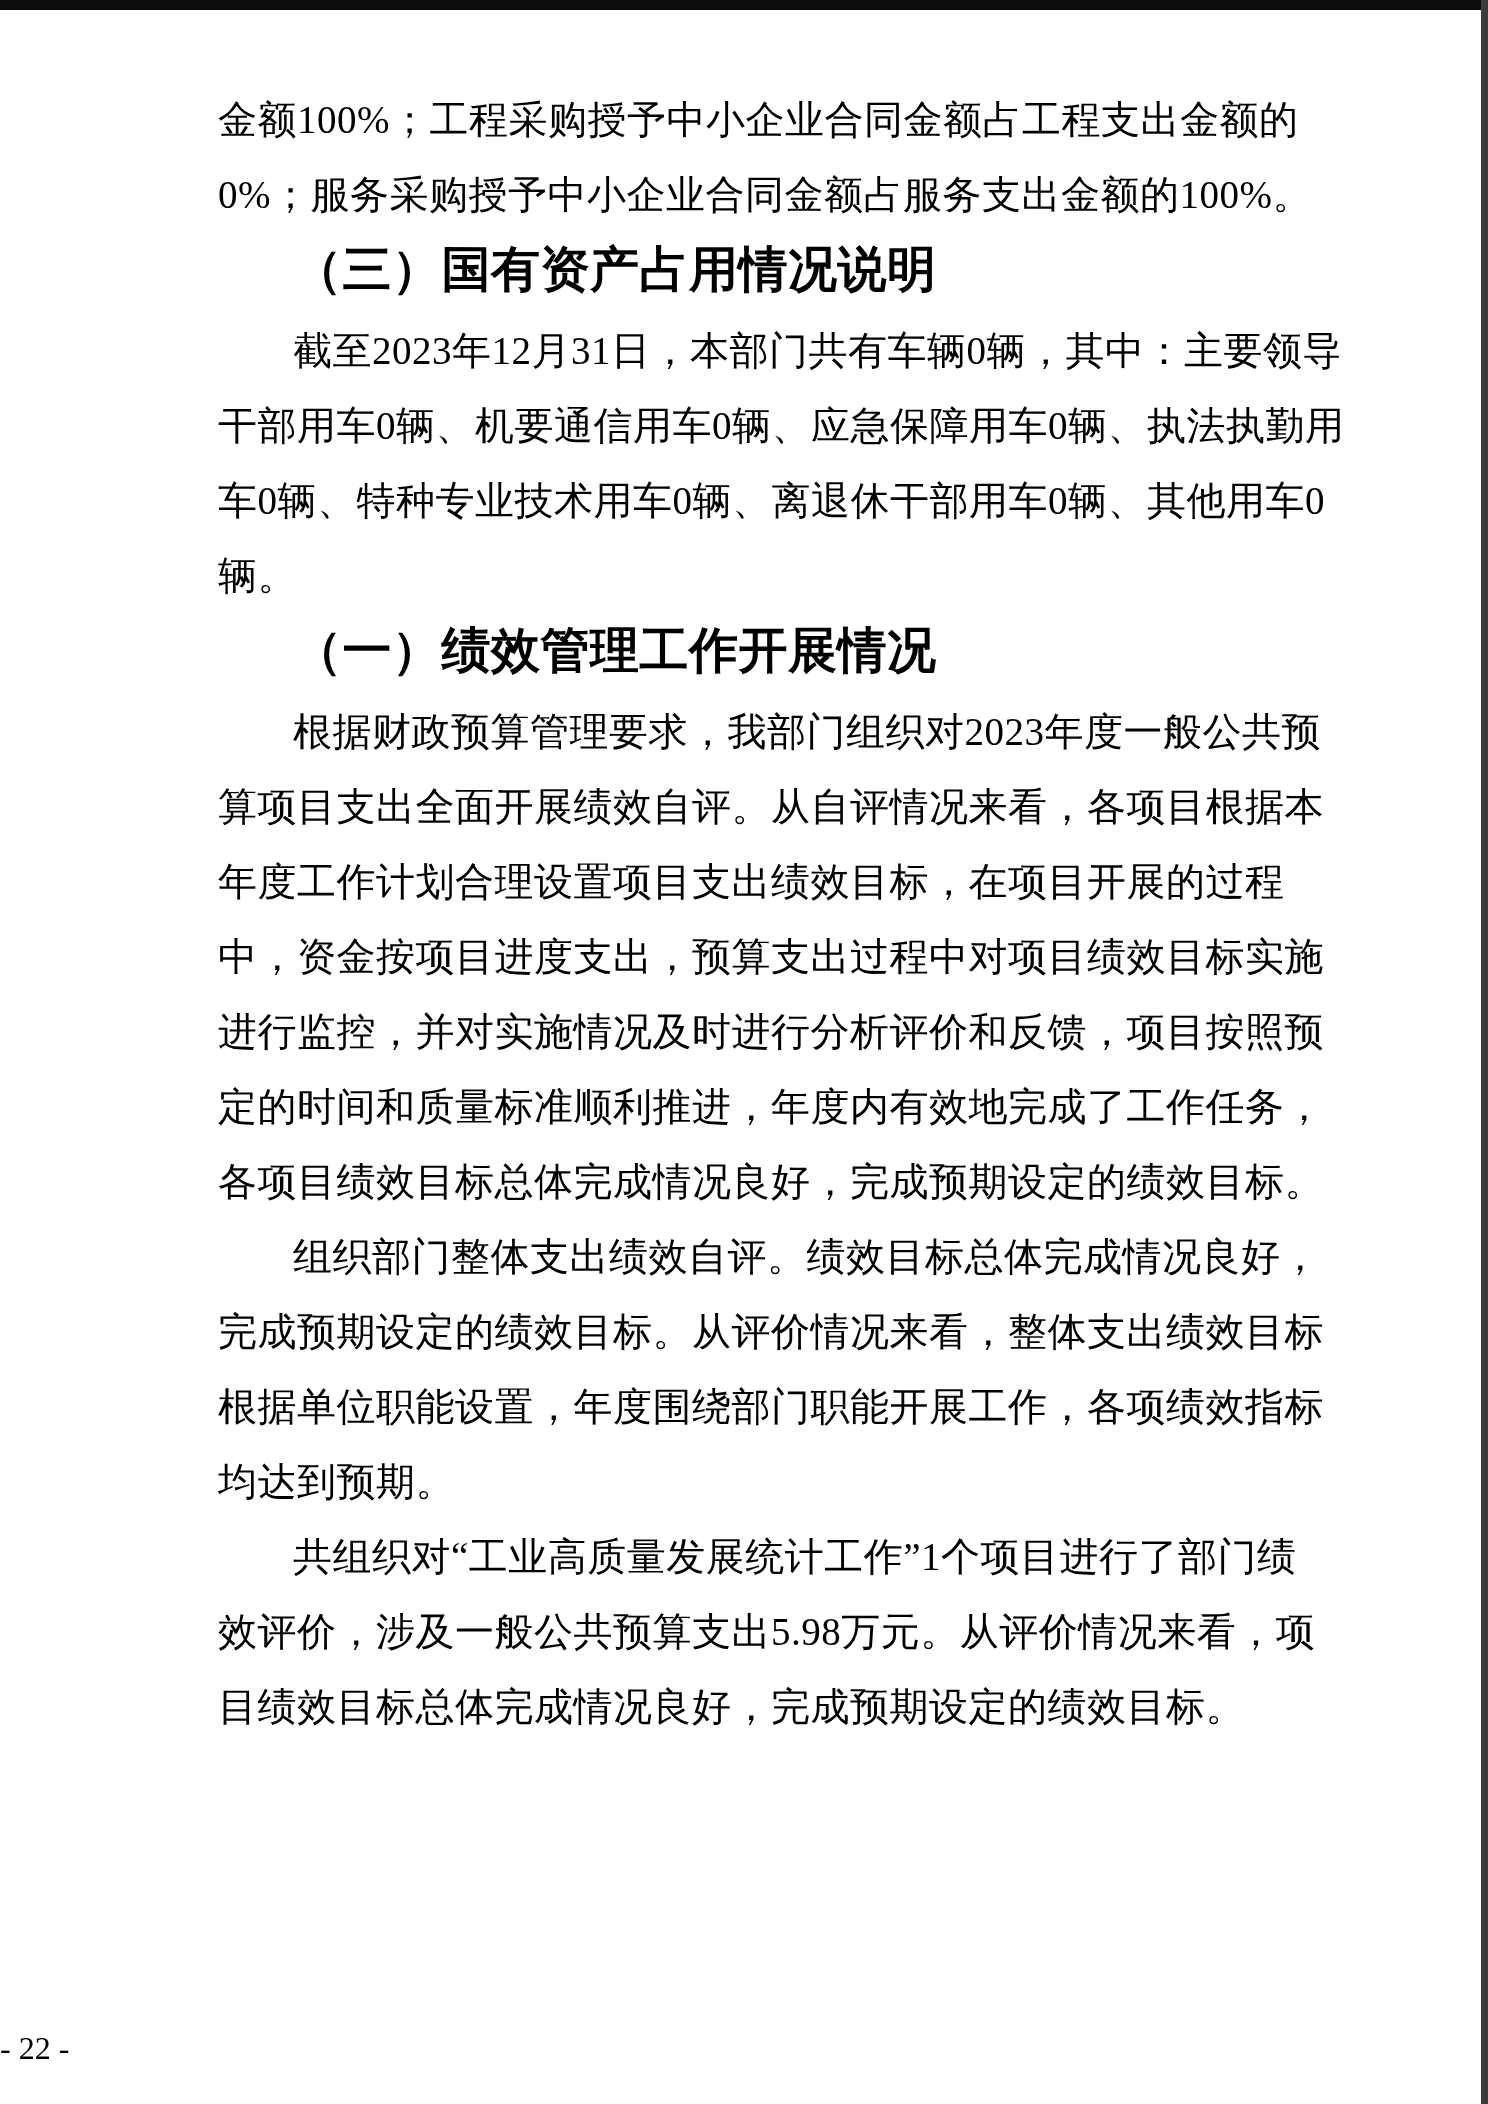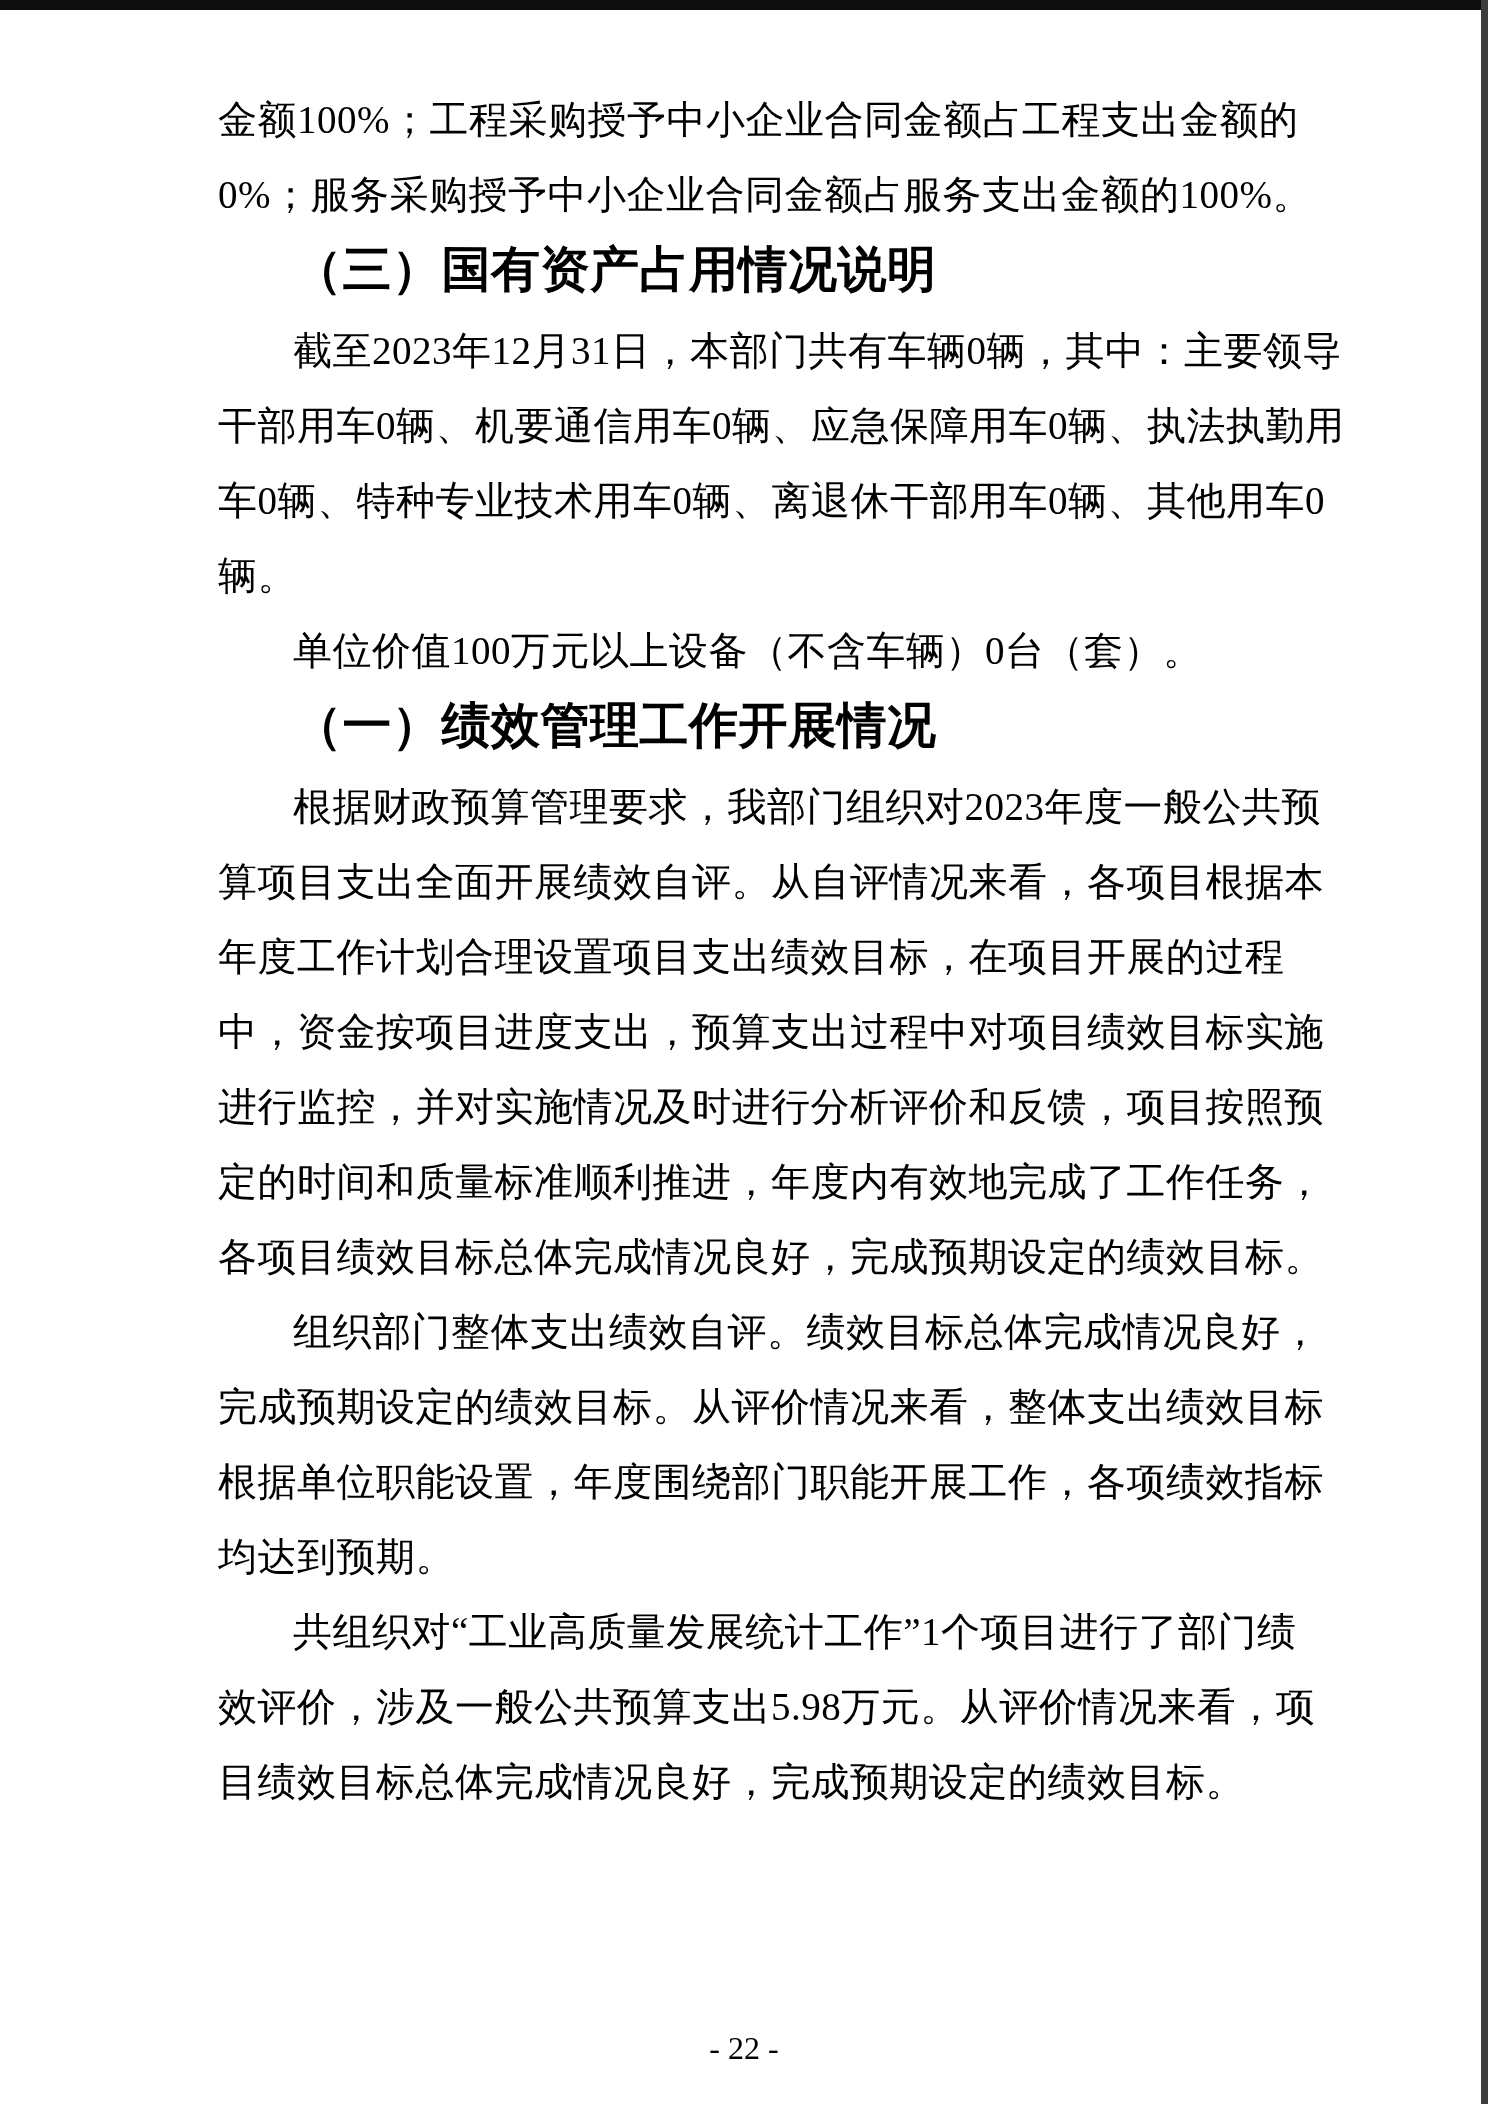--- a/index.html
+++ b/index.html
@@ -40,42 +40,41 @@
     margin-bottom:6px;
   }
   .block.heading-plain{
     font-size:41px;
     margin-top:33px;
     margin-bottom:30px;
   }
   .page-footer{
     position:absolute;
     left:0;top:2028px;width:1488px;
-    text-align:center;
+    text-align:left;
     font-size:32px;
     line-height:40px;
     color:#000;
   }
 </style>
 </head>
 <body>
 
 <div class="page">
   <div class="scan-edge-top"></div>
   <div class="scan-edge-right"></div>
 
   <div class="doc-body">
       <div class="block body">金额100%；工程采购授予中小企业合同金额占工程支出金额的
 0%；服务采购授予中小企业合同金额占服务支出金额的100%。</div>
       <div class="block heading-bold indent">（三）国有资产占用情况说明</div>
       <div class="block body indent">截至2023年12月31日，本部门共有车辆0辆，其中：主要领导
 干部用车0辆、机要通信用车0辆、应急保障用车0辆、执法执勤用
 车0辆、特种专业技术用车0辆、离退休干部用车0辆、其他用车0
 辆。</div>
-      <div class="block body indent">单位价值100万元以上设备（不含车辆）0台（套）。</div>
       <div class="block heading-bold indent">（一）绩效管理工作开展情况</div>
       <div class="block body indent">根据财政预算管理要求，我部门组织对2023年度一般公共预
 算项目支出全面开展绩效自评。从自评情况来看，各项目根据本
 年度工作计划合理设置项目支出绩效目标，在项目开展的过程
 中，资金按项目进度支出，预算支出过程中对项目绩效目标实施
 进行监控，并对实施情况及时进行分析评价和反馈，项目按照预
 定的时间和质量标准顺利推进，年度内有效地完成了工作任务，
 各项目绩效目标总体完成情况良好，完成预期设定的绩效目标。</div>
       <div class="block body indent">组织部门整体支出绩效自评。绩效目标总体完成情况良好，
 完成预期设定的绩效目标。从评价情况来看，整体支出绩效目标

